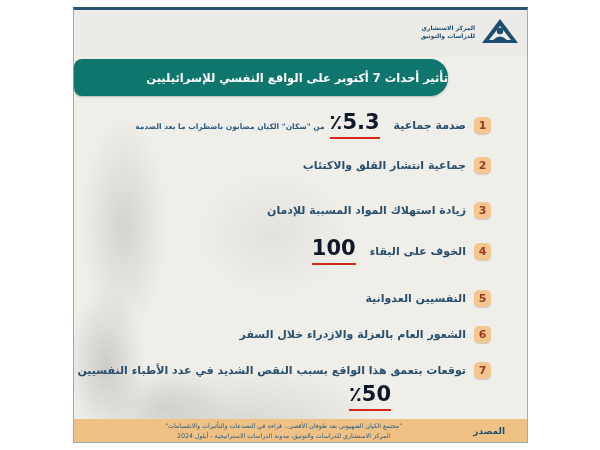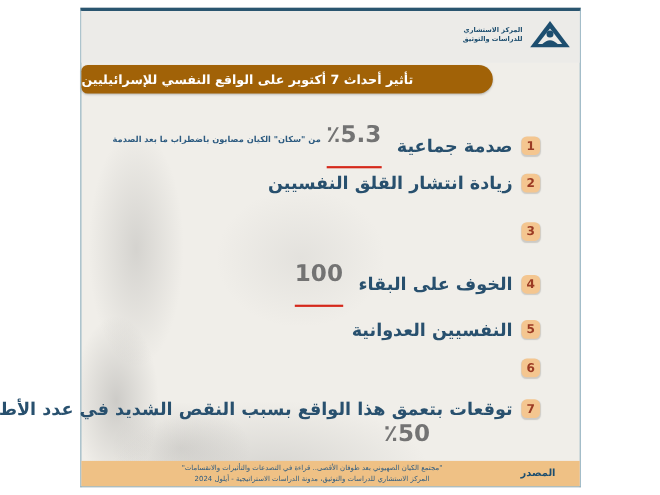--- a/index.html
+++ b/index.html
@@ -30,48 +30,48 @@
   }
   .logo{
     position:absolute;top:7px;right:7px;
     display:flex;align-items:center;gap:5px;direction:ltr;
   }
   .logo-text{
     text-align:right;color:#1d4e6f;font-size:6px;line-height:1.35;font-weight:bold;direction:rtl;
   }
   .logo-mark{width:40px;height:30px;display:block;}
   .titlebar{
-    position:absolute;top:49px;left:0;width:374px;height:26px;
-    background:#a16207;
+    position:absolute;top:49px;left:0;width:374px;height:37px;
+    background:#0f766e;
     border-radius:8px 18px 18px 8px;
-    display:flex;align-items:center;justify-content:flex-start;
+    display:flex;align-items:center;justify-content:flex-end;
     box-shadow:0 1px 2px rgba(0,0,0,.25);
   }
   .titlebar span{
     color:#ffffff;font-size:11.5px;font-weight:bold;direction:rtl;
   }
   .row{
     position:absolute;right:36px;left:8px;
     direction:rtl;display:flex;align-items:center;gap:8px;
   }
   .badge{
     flex:0 0 auto;width:17px;height:17px;border-radius:5px;
     background:#f4c690;color:#9b3a23;
     font-size:11px;font-weight:bold;line-height:17px;text-align:center;
     box-shadow:0 1px 1px rgba(0,0,0,.15);
   }
   .label{
-    color:#28506e;font-size:16px;font-weight:bold;white-space:nowrap;
+    color:#28506e;font-size:11px;font-weight:bold;white-space:nowrap;
   }
   .stat{
     display:inline-flex;align-items:baseline;gap:5px;margin-right:6px;white-space:nowrap;
   }
   .stat-value{
-    color:#737373;font-size:21px;font-weight:bold;line-height:1;
-    border-bottom:2px solid #d5281b;padding-bottom:18px;
+    color:#0f172a;font-size:21px;font-weight:bold;line-height:1;
+    border-bottom:2px solid #d5281b;padding-bottom:4px;
     direction:ltr;unicode-bidi:isolate;
   }
   .stat-text{
     color:#2d5b80;font-size:7.5px;font-weight:600;
   }
   .stat-row{right:130px;left:8px;}
   .footer{
     position:absolute;left:0;right:0;bottom:0;height:23px;
     background:#efc185;
     direction:rtl;display:flex;align-items:center;
@@ -113,42 +113,44 @@
     <span class="badge">1</span>
     <span class="label">صدمة جماعية</span>
     <span class="stat">
       <span class="stat-value">٪5.3</span>
       <span class="stat-text">من "سكان" الكيان مصابون باضطراب ما بعد الصدمة</span>
     </span>
   </div>
 
   <div class="row" style="top:147px">
     <span class="badge">2</span>
-    <span class="label">زيادة انتشار القلق النفسيين</span>
+    <span class="label">جماعية انتشار القلق والاكتئاب</span>
   </div>
 
   <div class="row" style="top:192px">
     <span class="badge">3</span>
+    <span class="label">زيادة استهلاك المواد المسببة للإدمان</span>
   </div>
 
   <div class="row" style="top:228px">
     <span class="badge">4</span>
     <span class="label">الخوف على البقاء</span>
     <span class="stat">
       <span class="stat-value">100</span>
     </span>
   </div>
 
   <div class="row" style="top:280px">
     <span class="badge">5</span>
     <span class="label">النفسيين العدوانية</span>
   </div>
 
   <div class="row" style="top:316px">
     <span class="badge">6</span>
+    <span class="label">الشعور العام بالعزلة والازدراء خلال السفر</span>
   </div>
 
   <div class="row" style="top:352px">
     <span class="badge">7</span>
     <span class="label">توقعات بتعمق هذا الواقع بسبب النقص الشديد في عدد الأطباء النفسيين</span>
   </div>
 
   <div class="row stat-row" style="top:374px">
     <span class="stat">
       <span class="stat-value">٪50</span>

